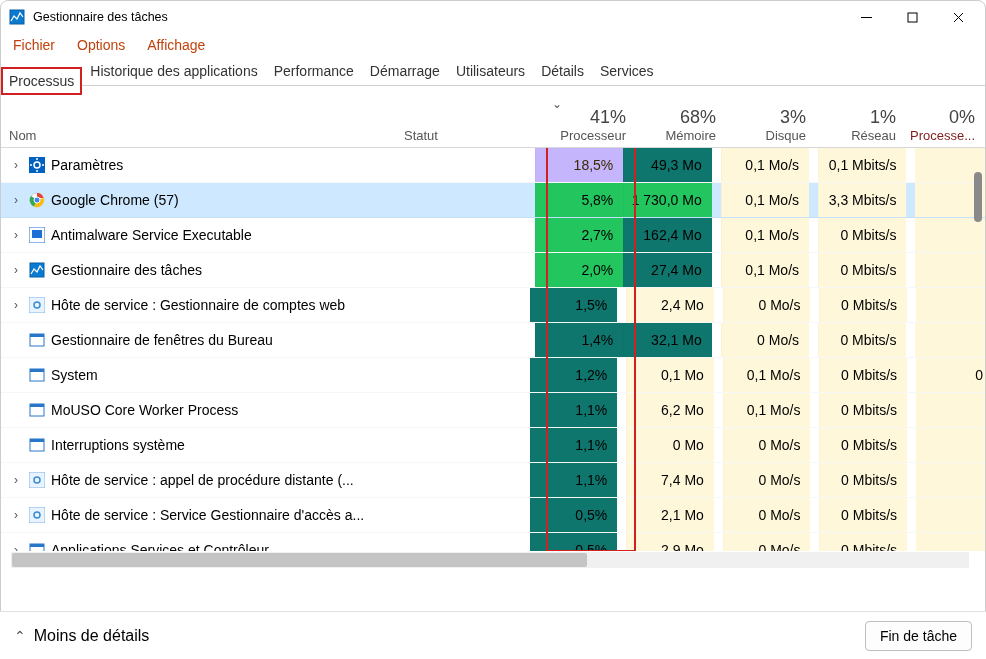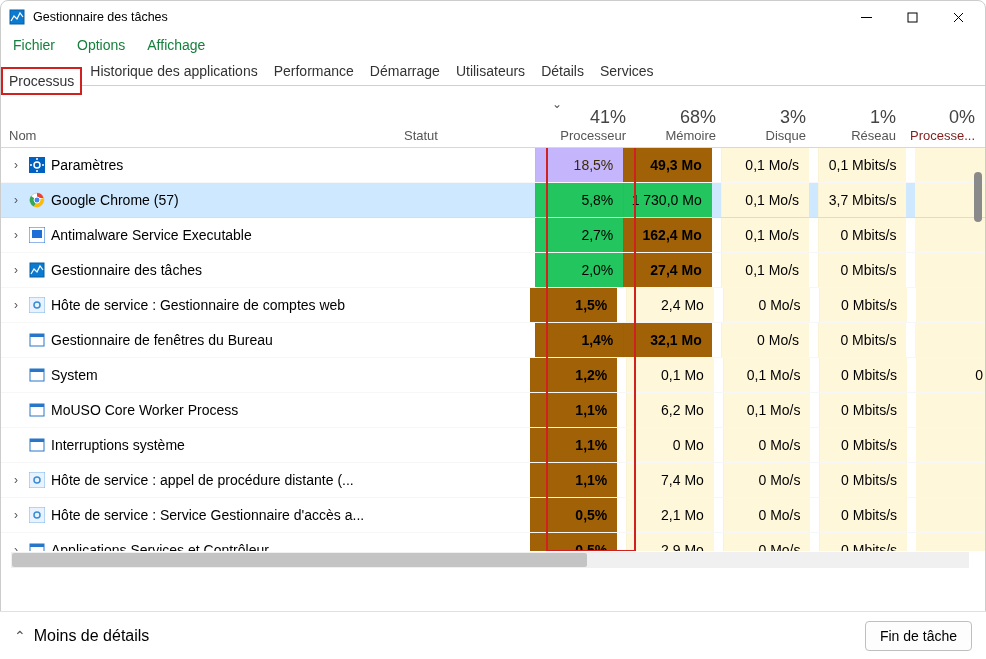--- a/index.html
+++ b/index.html
@@ -5,21 +5,21 @@
 * { box-sizing: border-box; margin: 0; padding: 0; font-family: "Segoe UI", Arial, sans-serif; }
 body { background: #fff; width: 986px; height: 659px; overflow: hidden; border: 1px solid #ccc; border-radius: 8px; }
 
 .titlebar { height: 32px; display: flex; align-items: center; padding: 0 4px 0 8px; }
 .titlebar .app-icon { width: 16px; height: 16px; margin-right: 8px; display: inline-flex; align-items: center; justify-content: center; }
 .titlebar .title { font-size: 12.5px; color: #000; }
 .win-controls { margin-left: auto; display: flex; }
 .win-btn { width: 46px; height: 32px; display: flex; align-items: center; justify-content: center; font-size: 14px; }
 .win-btn svg { width: 11px; height: 11px; }
 
-.menubar { height: 24px; display: flex; align-items: center; padding: 0 8px; gap: 14px; font-size: 14px; color: #15803d; }
+.menubar { height: 24px; display: flex; align-items: center; padding: 0 8px; gap: 14px; font-size: 14px; color: #c2410c; }
 .menubar span { padding: 2px 4px; }
 
 .tabbar { display: flex; border-bottom: 1px solid #d0d0d0; font-size: 14px; color: #333; }
 .tabbar .tab { padding: 6px 8px; }
 .tabbar .tab.selected { border: 2px solid #d02020; padding: 4px 6px; position: relative; top: 10px; background: #fff; }
 
 .table-wrap { overflow: hidden; }
 .thead { display: flex; border-bottom: 1px solid #d8d8d8; color: #555; font-size: 13px; }
 .col-name { width: 395px; padding: 42px 8px 4px 8px; display: flex; align-items: flex-end; }
 .col-status { width: 150px; padding: 42px 8px 4px 8px; display: flex; align-items: flex-end; }
@@ -33,21 +33,21 @@
 
 .tbody { overflow: hidden; position:relative;}
 .row { display: flex; height: 35px; align-items: stretch; border-bottom: 1px solid rgba(0,0,0,0.03); font-size: 14px; color: #000; }
 .row .cell-name { width: 395px; display: flex; align-items: center; padding-left: 8px; gap: 6px; overflow:hidden; white-space:nowrap;}
 .row .cell-status { width: 150px; display: flex; align-items: center; }
 .row .cell-num { width: 90px; display: flex; align-items: center; justify-content: flex-end; padding-right: 10px; border-left: 1px solid rgba(0,0,0,0.02);}
 .row .cell-last{ width:71px; display:flex; align-items:center; justify-content:flex-end; padding-right:2px; overflow:hidden;}
 .row.selected { background: #cde8ff; }
 
 .heat0 { background: #fff7d9; margin-left: 9px; }
-.heat1 { background: #a16207; font-weight: bold; }
+.heat1 { background: #0f766e; }
 .heat2 { background: #22c55e; }
 .heat4 { background: #c4b5fd; color:#3a2a00;}
 
 .cpu-col-outline { position:absolute; left: 545px; top: 0; width: 90px; border: 2px solid #d02020; border-top:none; height: 404px; pointer-events:none;}
 
 .expand { width: 14px; color: #555; font-size: 12px; text-align:center;}
 .proc-icon { width: 16px; height: 16px; display: inline-flex; align-items:center; justify-content:center; }
 .proc-icon svg{width:16px;height:16px;}
 
 .hscroll { height: 16px; background: #f0f0f0; margin: 1px 16px 4px 10px; display:flex; align-items:center;}
@@ -169,21 +169,21 @@
               <path d="M5 14.5 A7 7 0 0 1 2 4 L8 8 Z" fill="#34a853"></path>
               <circle cx="8" cy="8" r="3" fill="#4285f4" stroke="#fff"></circle>
             </svg>
           </span>
           <span>Google Chrome (57)</span>
         </div>
         <div class="cell-status" style="background: transparent;"></div>
         <div class="cell-num heat2">5,8%</div>
         <div class="cell-num heat2">1 730,0 Mo</div>
         <div class="cell-num heat0">0,1 Mo/s</div>
-        <div class="cell-num heat0">3,7 Mbits/s</div>
+        <div class="cell-num heat0">3,3 Mbits/s</div>
         <div class="cell-last heat0"></div>
       </div>
       <div class="row">
         <div class="cell-name">
           <span class="expand">›</span>
           <span class="proc-icon">
             <svg viewBox="0 0 16 16">
               <rect width="16" height="16" fill="#fff" stroke="#1e6fd6"></rect>
               <rect x="3" y="3" width="10" height="8" fill="#1e6fd6"></rect>
             </svg>

